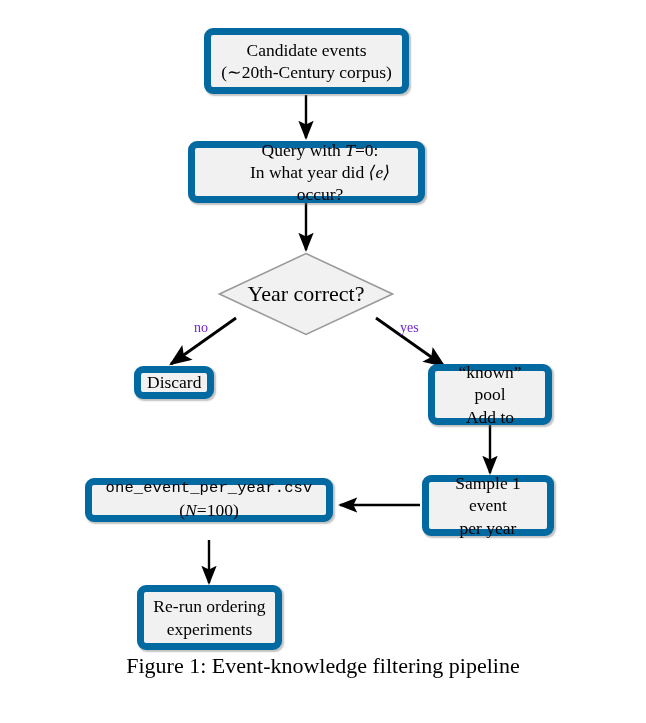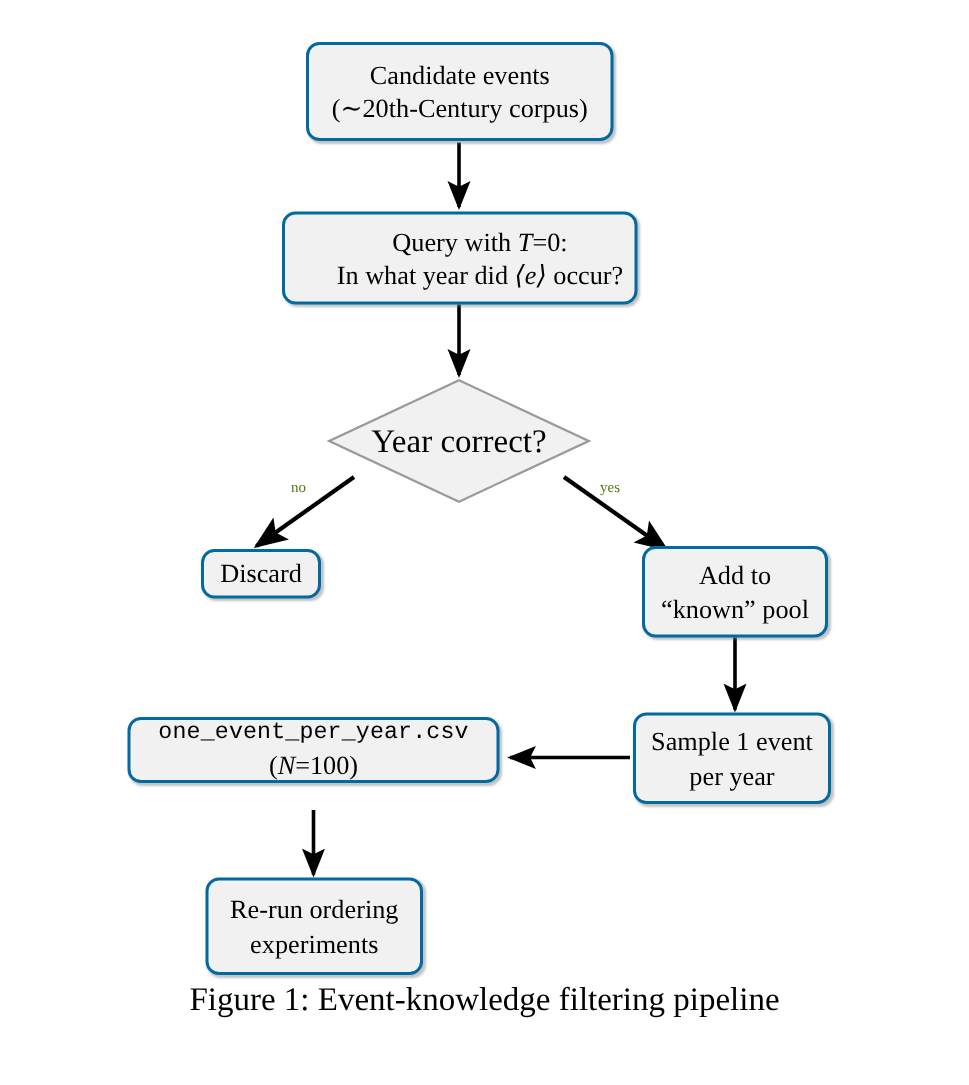--- a/index.html
+++ b/index.html
@@ -19,21 +19,21 @@
     position: absolute;
     left: 0;
     top: 0;
     width: 646px;
     height: 723px;
   }
   .node {
     position: absolute;
     box-sizing: border-box;
     background: #f1f1f1;
-    border: 2px solid #0369a1;
+    border: 7px solid #0369a1;
     border-radius: 9px;
     display: flex;
     align-items: center;
     justify-content: center;
     text-align: center;
     color: #000000;
     font-size: 17.5px;
     line-height: 1.26;
     box-shadow: 1.5px 1.5px 1.6px rgba(120,120,120,0.45);
     z-index: 2;
@@ -61,22 +61,22 @@
     left: 0; top: 0;
     width: 100%; height: 100%;
     display: flex;
     align-items: center;
     justify-content: center;
     font-size: 22px;
     color: #000;
   }
   .edge-label {
     position: absolute;
-    font-size: 10px;
-    color: #4d7c0f;
+    font-size: 14px;
+    color: #6d28d9;
     z-index: 3;
     white-space: nowrap;
   }
   #caption {
     position: absolute;
     left: 0;
     top: 653px;
     width: 646px;
     text-align: center;
     font-size: 22px;
@@ -140,22 +140,22 @@
   <div class="edge-label" style="left:400px; top:320px;">yes</div>
 
   <div class="node" style="left:106px; top:366px; width:80px; height:33px;margin-left:28px;">
     <div class="inner">
       <div>Discard</div>
     </div>
   </div>
 
   <div class="node" style="left:428px; top:364px; width:124px; height:61px;">
     <div class="inner">
+      <div>“known” pool</div>
       <div>Add to</div>
-      <div>“known” pool</div>
     </div>
   </div>
 
   <div class="node" style="left:422px; top:475px; width:132px; height:61px;">
     <div class="inner">
       <div>Sample 1 event</div>
       <div>per year</div>
     </div>
   </div>
 

